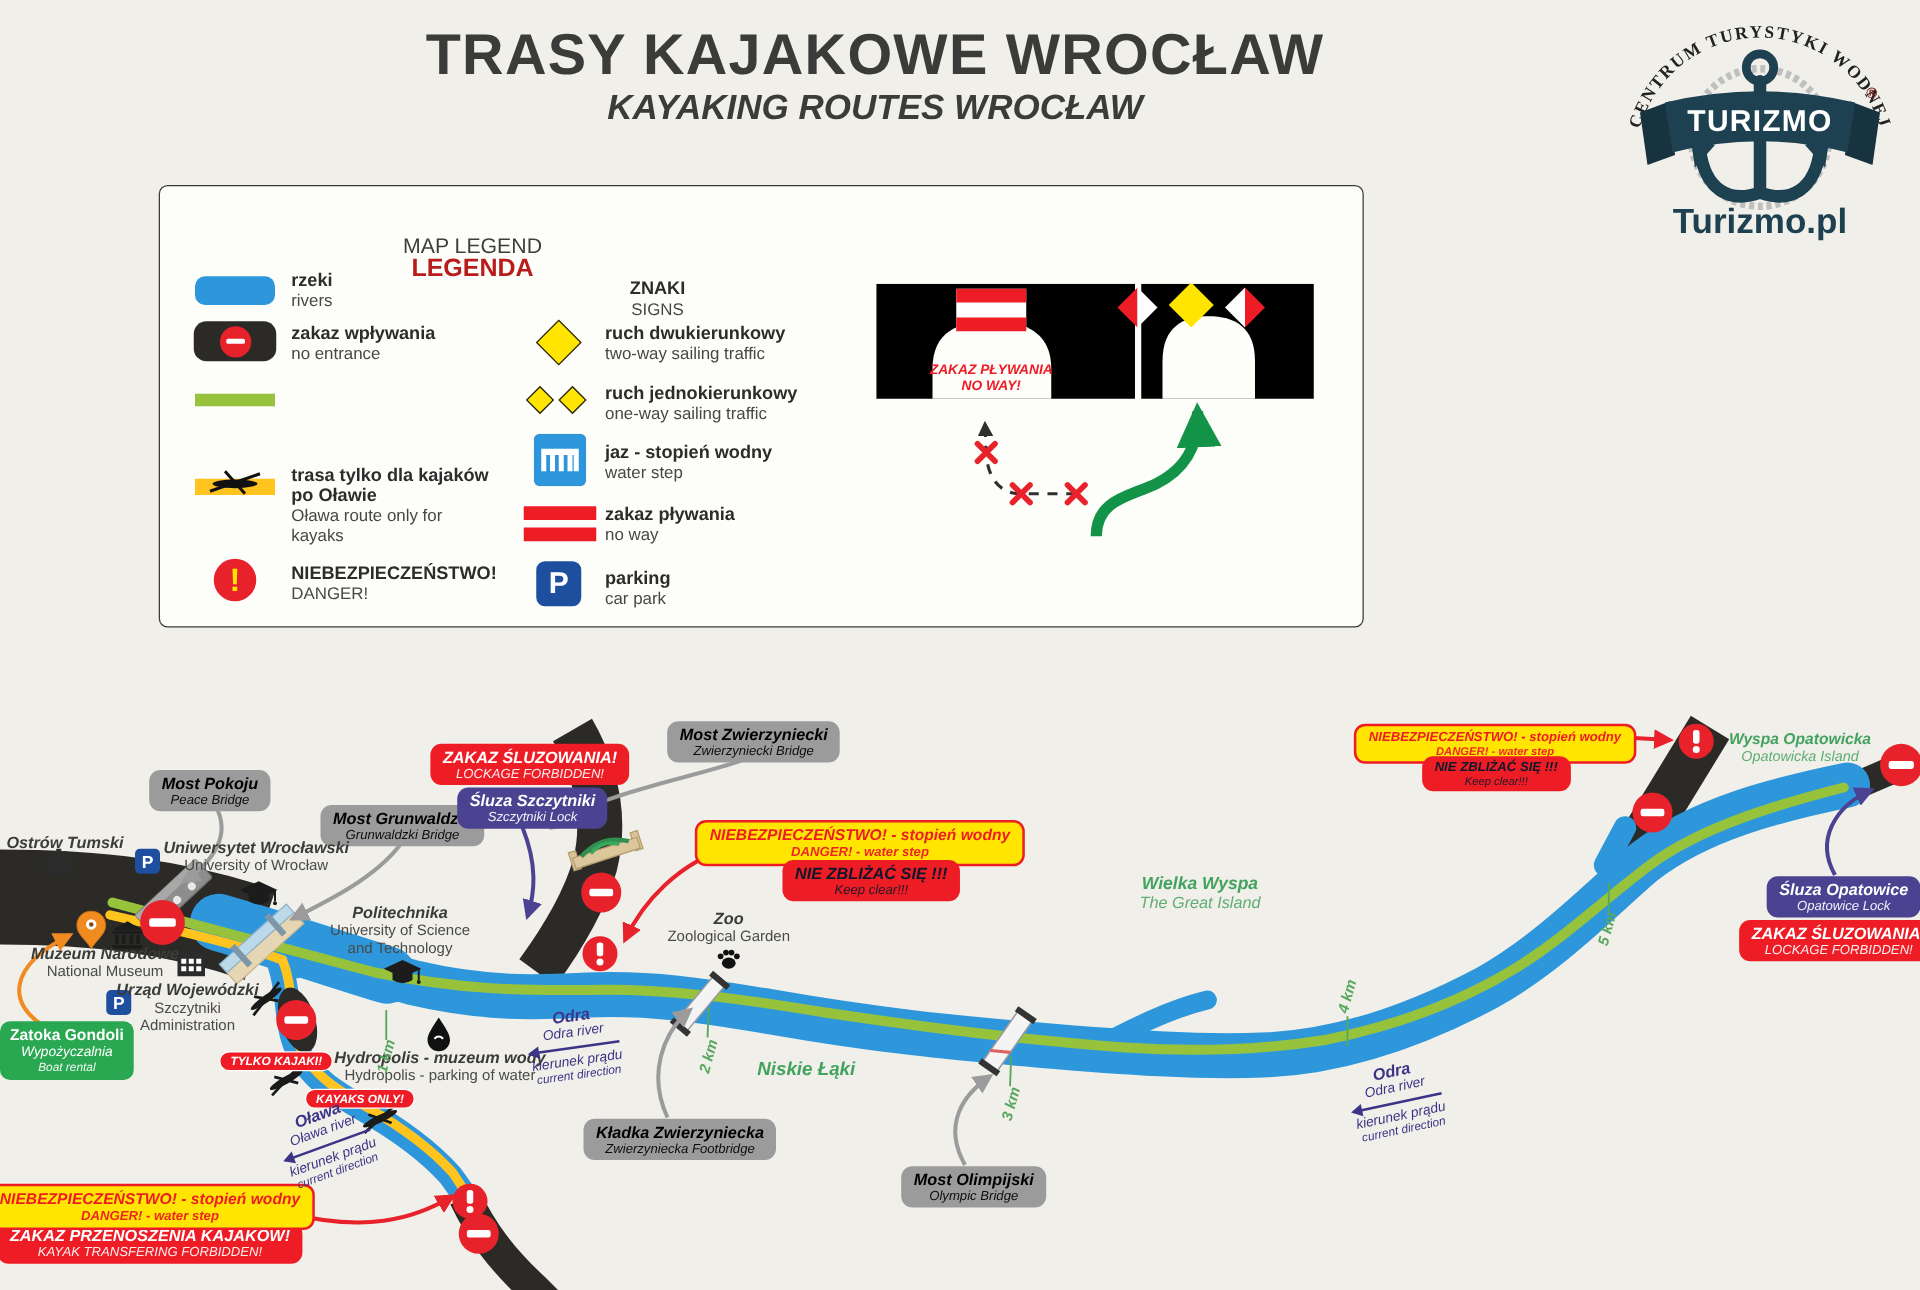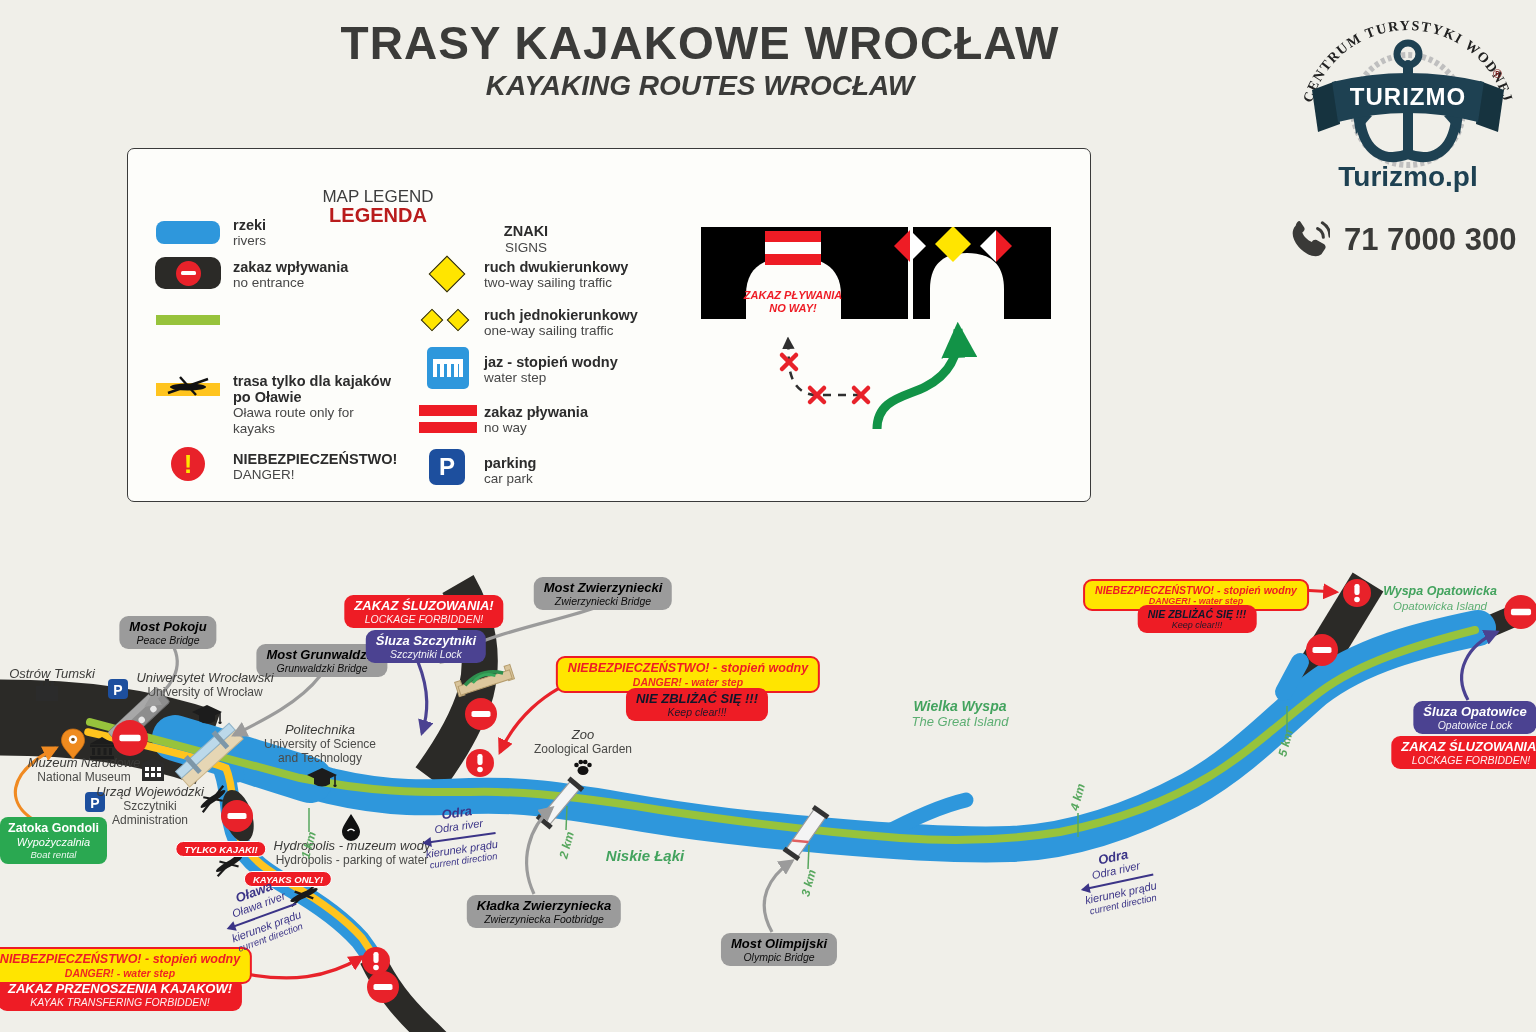--- a/index.html
+++ b/index.html
@@ -41,21 +41,21 @@
   .l2{font-size:10.5px;font-style:italic;line-height:12px;opacity:.92;}
   .ylabel .l1{font-size:12.5px;}.ylabel .l2{font-size:10.5px;font-weight:bold;opacity:.95;}
   .sm .l1{font-size:10.5px;line-height:12px;}.sm .l2{font-size:9px;line-height:10px;}
   .pill{background:#ee1c25;border:1.5px solid #fff;border-radius:10px;color:#fff;
         font-size:9.5px;font-weight:bold;font-style:italic;padding:1.5px 8px;white-space:nowrap;}
   .greenbox{background:#2aa851;border-radius:8px;color:#fff;text-align:center;padding:4px 8px;white-space:nowrap;}
   .gb1{font-size:12.5px;font-weight:bold;line-height:15px;}
   .gb2{font-size:11px;font-style:italic;line-height:13px;}
   .gb3{font-size:9.5px;font-style:italic;line-height:11px;opacity:.9;}
   .place{text-align:center;color:#3b3b39;white-space:nowrap;}
-  .p1{font-size:13px;font-weight:normal;font-style:italic;line-height:15px;}
+  .p1{font-size:13px;font-weight:bold;font-style:italic;line-height:15px;}
   .p2{font-size:12px;line-height:14px;color:#4a4a48;}
   .area{text-align:center;color:#43a35e;white-space:nowrap;}
   .a1{font-size:14px;font-weight:bold;font-style:italic;line-height:16px;}
   .a2{font-size:13px;font-style:italic;line-height:15px;opacity:.85;}
   .riverdir{text-align:center;color:#3b3487;white-space:nowrap;}
   .rd1{font-size:13px;font-weight:bold;font-style:italic;line-height:14px;}
   .rd2{font-size:11px;font-style:italic;line-height:13px;}
   .rd3{font-size:11px;font-style:italic;line-height:12px;}
   .rd4{font-size:9.5px;font-style:italic;line-height:11px;}
   .dir-arrow{width:72px;height:0;border-top:2.5px solid #3b3487;margin:4px auto 4px auto;position:relative;}
@@ -277,28 +277,20 @@
     <g>
       <polygon points="16,88 40,79 44,122 22,130" fill="#16333f"></polygon>
       <polygon points="208,88 184,79 180,122 202,130" fill="#16333f"></polygon>
       <path d="M 36 80 Q 112 62 188 80 L 182 120 Q 112 102 42 120 Z" fill="#1e4152"></path>
       <text x="112" y="103" text-anchor="middle" font-size="24" font-weight="bold" fill="#fff" letter-spacing="1">TURIZMO</text>
     </g>
     <text x="197" y="76" font-size="12" fill="#7a1d1d" font-weight="bold">®</text>
     <text x="112" y="184" text-anchor="middle" font-size="28" font-weight="bold" fill="#1e4152">Turizmo.pl</text>
   </svg>
 
-  <div class="abs" style="left:1288px;top:220px;display:flex;align-items:center;gap:14px">
-    <svg width="42" height="40" viewBox="0 0 44 40">
-      <path d="M 8 5 C 3 10 4 19 11 27 C 18 35 29 40 35 35 L 39 29 C 40 27 39 25 37 24 L 30 20 C 28 19 26 20 25 22 C 21 21 16 16 15 12 C 17 11 18 9 17 7 L 13 1 C 12 -1 9 1 8 5 Z" fill="#3a3a38"></path>
-      <path d="M 31 8 Q 37 11 37 17" stroke="#3a3a38" stroke-width="3.2" fill="none" stroke-linecap="round"></path>
-      <path d="M 36 2 Q 44 7 44 16" stroke="#3a3a38" stroke-width="3.2" fill="none" stroke-linecap="round"></path>
-    </svg>
-    <span class="phone-num">71 7000 300</span>
-  </div>
 
   <div class="abs legend-box">
     <div class="abs cx lg-title" style="left:250px;top:16px">LEGENDA</div>
     <div class="abs cx lg-sub" style="left:250px;top:38px">MAP LEGEND</div>
 
     <div class="abs sw-river" style="left:28px;top:72px"></div>
     <div class="abs" style="left:105px;top:68px">
       <div class="li-t">rzeki</div>
       <div class="li-s">rivers</div>
     </div>

